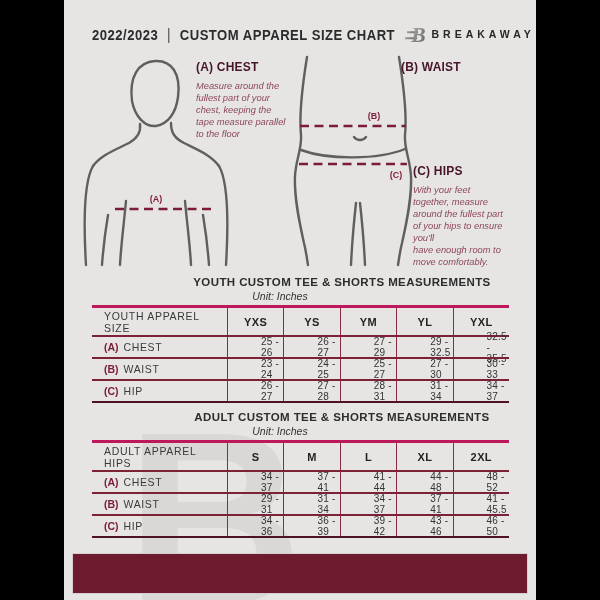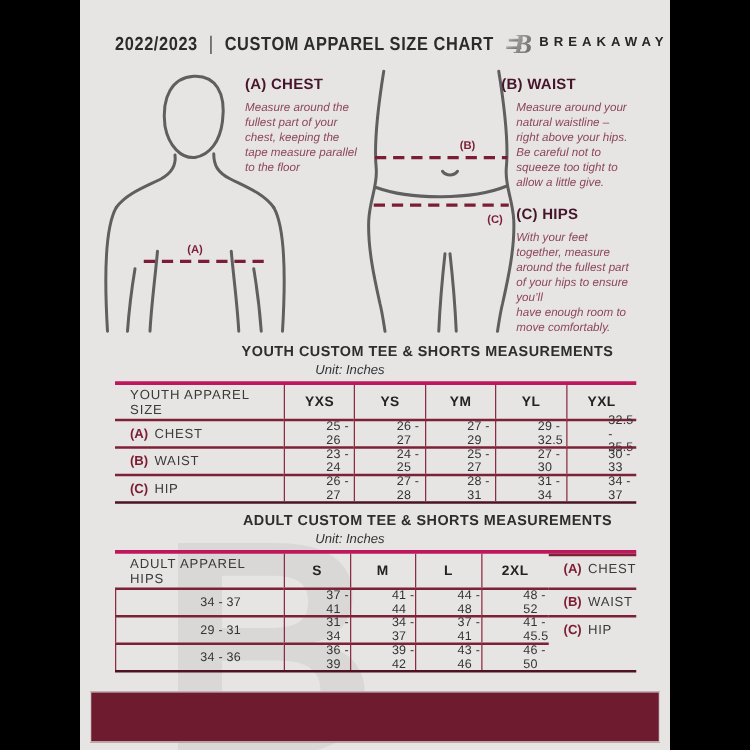--- a/index.html
+++ b/index.html
@@ -110,26 +110,20 @@
         <path d="M64,150 C62,168 60,190 59,212"></path>
         <path d="M68,150 C70,168 72,190 73,212"></path>
       </g>
       <text x="82" y="66" text-anchor="middle">(B)</text>
       <path d="M8,73 L114,73" stroke="#7b1e35" stroke-width="2.6" stroke-dasharray="9 5.5"></path>
       <path d="M7,111 L115,111" stroke="#7b1e35" stroke-width="2.6" stroke-dasharray="9 5.5"></path>
       <text x="104" y="125" text-anchor="middle">(C)</text>
     </svg>
 
     <div class="g-head" style="left:337px;top:60px;">(B) WAIST</div>
-    <div class="g-text" style="left:349px;top:80px;width:116px;">Measure around your
-natural waistline –
-right above your hips.
-Be careful not to
-squeeze too tight to
-allow a little give.</div>
 
     <div class="g-head" style="left:349px;top:164px;">(C) HIPS</div>
     <div class="g-text" style="left:349px;top:184px;width:116px;">With your feet
 together, measure
 around the fullest part
 of your hips to ensure
 you’ll
 have enough room to
 move comfortably.</div>
 
@@ -227,20 +221,23 @@
       <div class="cell vline">
           <span class="h-size">S</span>
         </div>
       <div class="cell vline">
           <span class="h-size">M</span>
         </div>
       <div class="cell vline">
           <span class="h-size">L</span>
         </div>
       <div class="cell vline">
+          <span class="h-size">XL</span>
+        </div>
+      <div class="cell vline">
           <span class="h-size">2XL</span>
         </div>
 
       <div class="cell data lab">
           <span class="r-prefix">(A)</span>
           <span class="r-label">CHEST</span>
         </div>
       <div class="cell data vline">
           <span class="val">34 - 37</span>
         </div>

